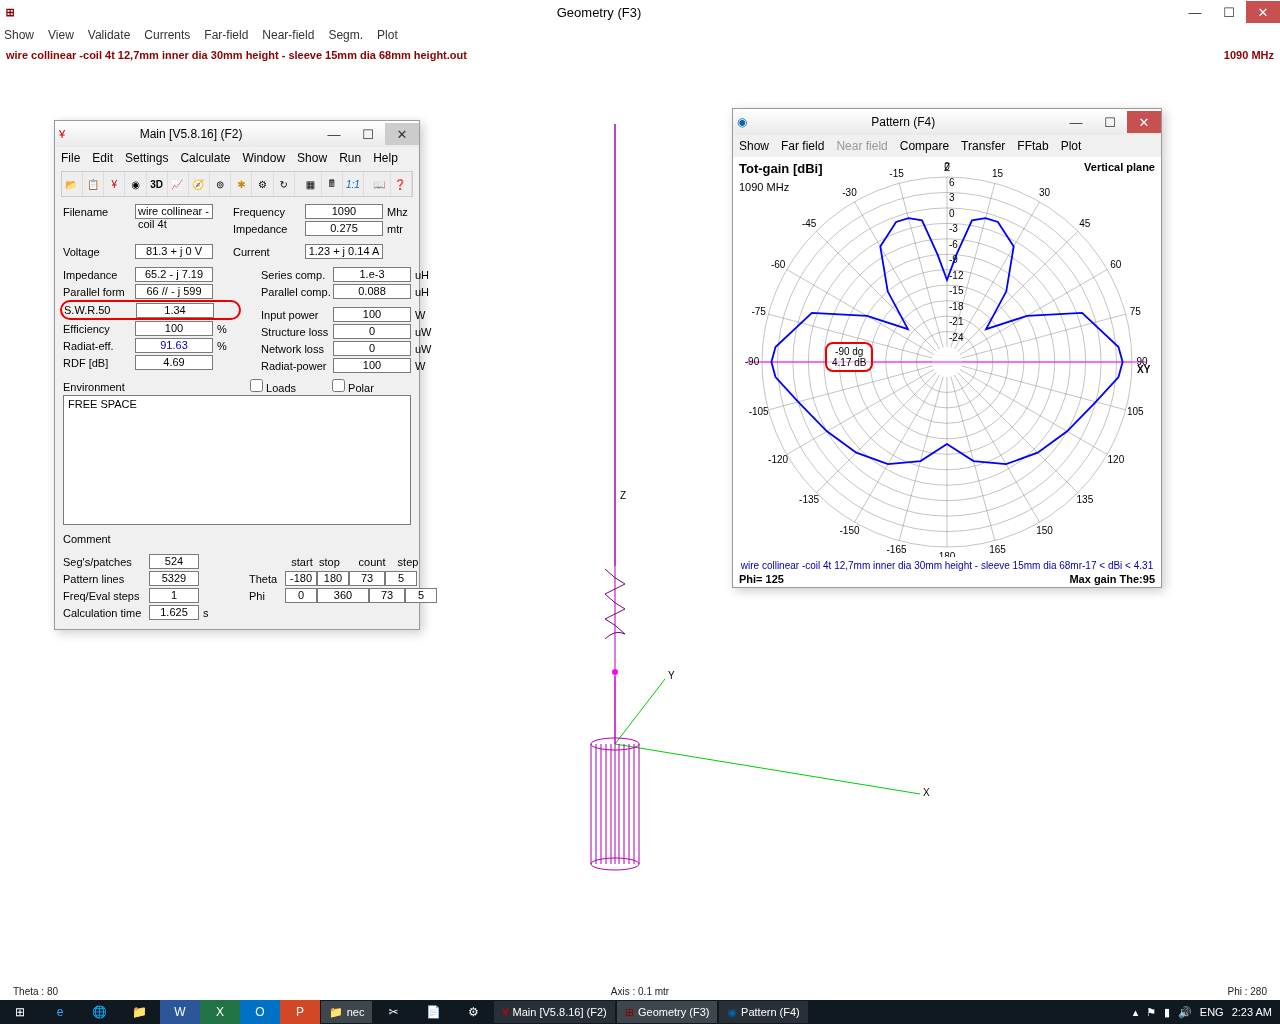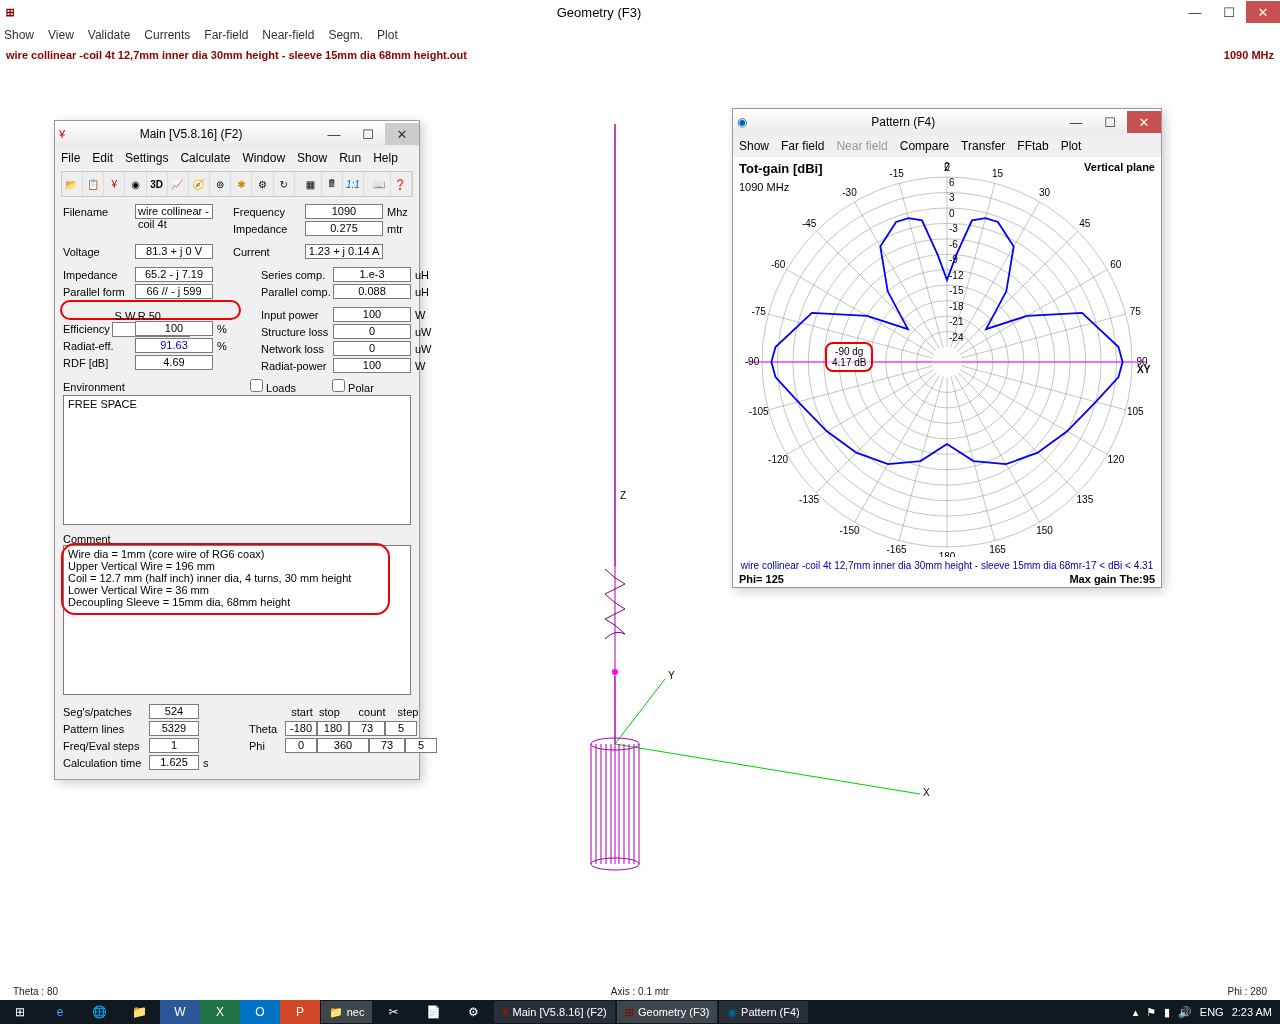--- a/index.html
+++ b/index.html
@@ -31,21 +31,21 @@
 .child-menu { height: 22px; background: #f0f0f0; display: flex; gap: 12px; padding: 0 6px; align-items: center; font-size: 12px; }
 .child-menu .dis { color: #999; }
 .toolbar { height: 26px; background: #eee; border: 1px solid #ccc; margin: 2px 6px; display: flex; }
 .toolbar div { width: 22px; border-right: 1px solid #ddd; display:flex; align-items:center; justify-content:center; font-size:10px; }
 .main-body { padding: 4px 8px 8px 8px; font-size: 11px; color: #000; }
 .row { display: flex; align-items: center; height: 17px; }
 .lbl { width: 72px; }
 .val { width: 78px; border: 1px solid #7a7a7a; background: #fff; text-align: center; font-size: 11px; height: 15px; line-height: 13px; }
 .unit { width: 28px; padding-left: 4px; }
 .cols { display: flex; gap: 20px; }
-.red-oval { border: 2px solid #e00; border-radius: 10px; padding: 8px 2px; margin-left:-3px;flex-direction:column; }
+.red-oval { border: 2px solid #e00; border-radius: 10px; padding: 8px 2px; margin-left:-3px; }
 .textbox { width: 348px; border: 1px solid #7a7a7a; background:#fff; font-size: 11px; padding: 2px 4px; }
 .polar { position: relative; background: #fff; }
 svg text { font-size: 10px; }
 </style>
 </head>
 <body>
 
 <div class="app-titlebar">
   <div class="icon">⊞</div>
   <div class="app-title">Geometry   (F3)</div>
@@ -249,28 +249,20 @@
     </div>
     <div style="height:4px"></div>
     <div class="row">
         <div class="lbl">Environment</div>
       <div style="margin-left:115px"><input type="checkbox" style=""> <span>Loads</span></div>
       <div style="margin-left:36px"><input type="checkbox" style=""> <span>Polar</span></div>
     </div>
     <div class="textbox" style="height:130px">FREE SPACE</div>
     <div style="height:8px"></div>
     <div>Comment</div>
-    <div class="textbox" style="height:150px;position:relative">
-      <div style="position:absolute;left:-3px;top:-3px;right:20px;height:72px;border:2.5px solid #e00;border-radius:14px;pointer-events:none"></div>
-      <div style="white-space:pre-line">Wire dia = 1mm (core wire of RG6 coax)
-Upper Vertical Wire = 196 mm
-Coil = 12.7 mm (half inch) inner dia, 4 turns, 30 mm height
-Lower Vertical Wire = 36 mm
-Decoupling Sleeve = 15mm dia, 68mm height</div>
-    </div>
     <div style="height:8px"></div>
     <div class="cols">
       <div>
         <div class="row">
             <div class="lbl" style="width:86px">Seg's/patches</div>
             <div class="val" style="width:50px">524</div>
           </div>
         <div class="row">
             <div class="lbl" style="width:86px">Pattern lines</div>
             <div class="val" style="width:50px">5329</div>

